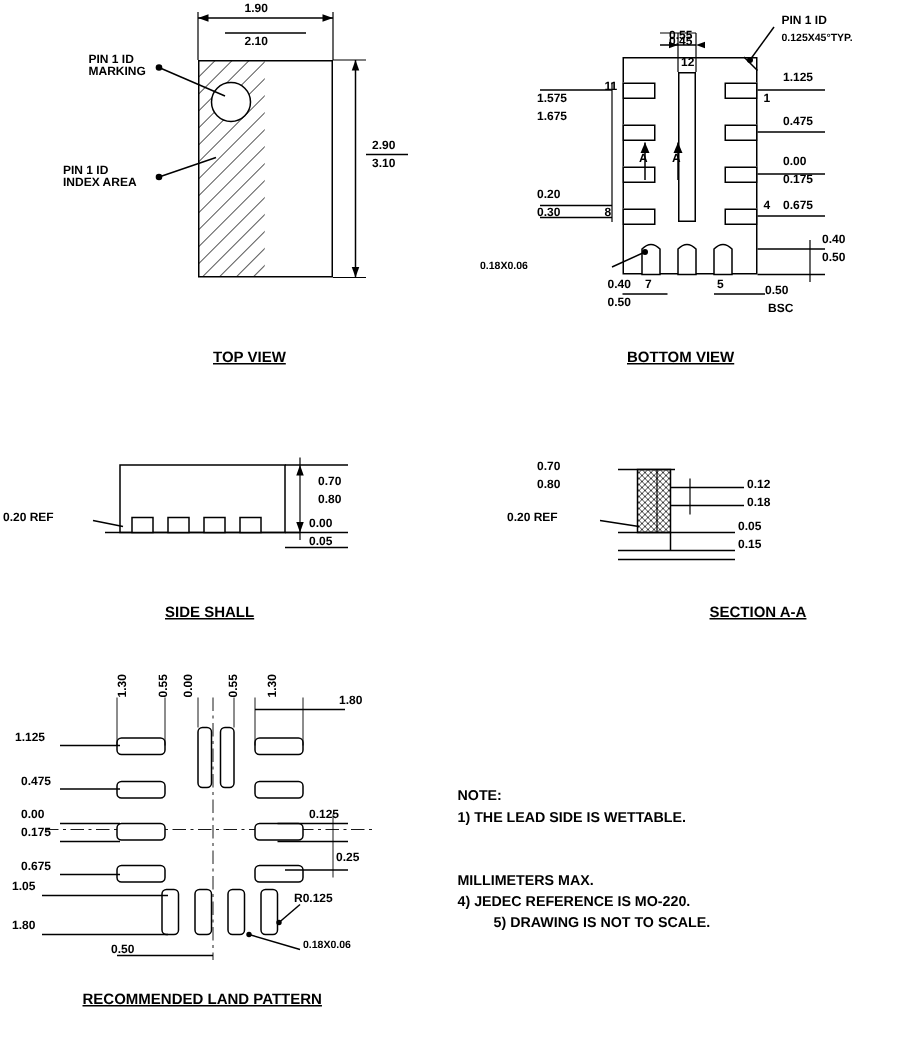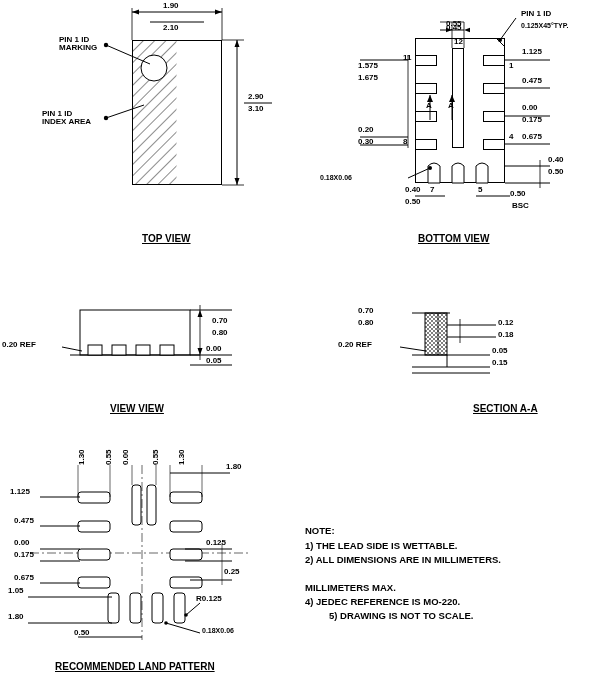--- a/index.html
+++ b/index.html
@@ -206,21 +206,21 @@
     <polygon points="200,25 197.5,32 202.5,32" fill="#000"></polygon>
     <polygon points="200,70 197.5,63 202.5,63" fill="#000"></polygon>
   </svg>
 
   <div class="lbl" style="left:2px;top:56px;">0.20  REF</div>
   <div class="lbl" style="left:212px;top:32px;">0.70</div>
   <div class="lbl" style="left:212px;top:44px;">0.80</div>
   <div class="lbl" style="left:206px;top:60px;">0.00</div>
   <div class="lbl" style="left:206px;top:72px;">0.05</div>
 
-  <div class="ttl" style="left:110px;top:118px;">VIEW VIEW</div>
+  <div class="ttl" style="left:110px;top:118px;">SIDE SHALL</div>
 </div>
 
 <div class="panel" style="left:300px;top:285px;width:306px;height:140px;">
 
   <svg style="left:0;top:0;width:306px;height:140px;">
 
     <defs>
       <pattern id="crosshatch" width="4" height="4" patternUnits="userSpaceOnUse">
         <path d="M0,0 L4,4 M4,0 L0,4" stroke="#000" stroke-width="0.5"></path>
       </pattern>
@@ -331,17 +331,16 @@
   <div class="lbl" style="left:224px;top:143px;">0.25</div>
   <div class="lbl" style="left:196px;top:170px;">R0.125</div>
   <div class="lbl sm" style="left:202px;top:202px;">0.18X0.06</div>
 
   <div class="ttl" style="left:55px;top:236px;">RECOMMENDED LAND PATTERN</div>
 </div>
 
 <div class="panel" style="left:305px;top:525px;width:290px;height:120px;">
   <div class="note" style="left:0;top:0;">NOTE:</div>
   <div class="note" style="left:0;top:15px;">1) THE LEAD SIDE IS WETTABLE.</div>
-  <div class="note" style="left:0;top:29px;">2) ALL DIMENSIONS ARE IN MILLIMETERS.</div>
   <div class="note" style="left:0;top:57px;">MILLIMETERS MAX.</div>
   <div class="note" style="left:0;top:71px;">4) JEDEC REFERENCE IS MO-220.</div>
   <div class="note" style="left:0;top:85px;margin-left:24px;">5) DRAWING IS NOT TO SCALE.</div>
 </div>
 
 </body></html>

